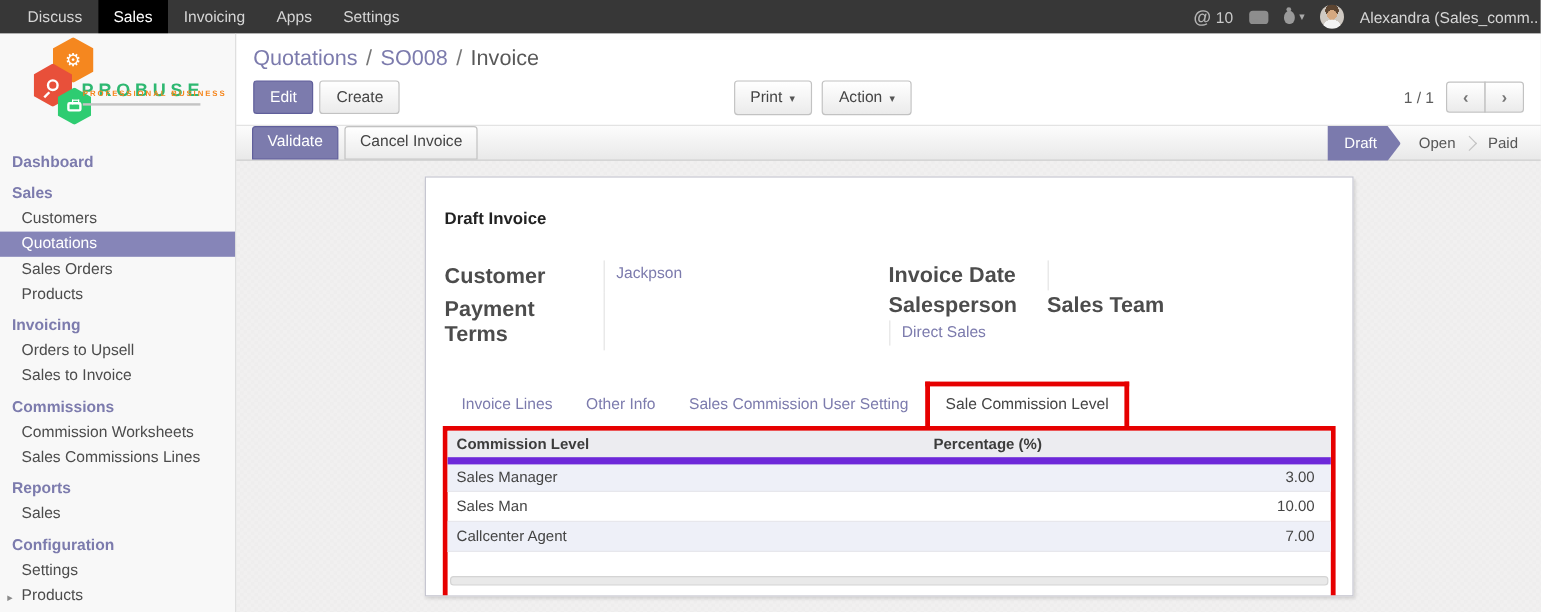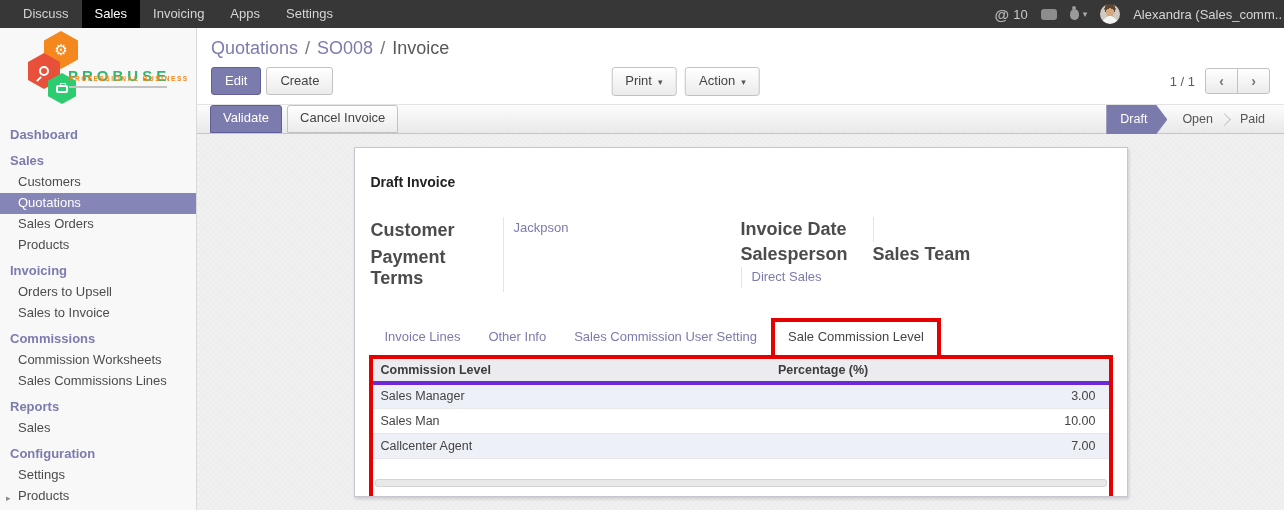--- a/index.html
+++ b/index.html
@@ -119,21 +119,21 @@
   .fgroup-right .flabel, .fgroup-right .fvalue { min-height:21px; padding-top:2px; padding-bottom:2px; }
 
   
   .notebook { margin-top:26px; }
   .tabbar { display:flex; align-items:stretch; height:37px; padding-left:16px; }
   .tab { line-height:37px; padding:0 14px; color:#7c7bad; font-size:13px; cursor:pointer; white-space:nowrap; }
   .tab.active { border:4px solid #e60000; border-bottom:none; background:#fff; color:#444; line-height:29px; padding:0 13px; font-size:13px; }
 
   .red-box { margin:0 14px; border:4px solid #e60000; background:#fff; }
   table.olist { width:100%; border-collapse:collapse; font-size:12.5px; table-layout:fixed; }
-  .olist th { background:#ececf0; border-bottom:4px solid #6d28d9; font-weight:bold; color:#3c3c3c; text-align:left; padding:4px 8px; height:24px; }
+  .olist th { background:#ececf0; border-bottom:6px solid #6d28d9; font-weight:bold; color:#3c3c3c; text-align:left; padding:4px 8px; height:24px; }
   .olist col.c1 { width:54%; }
   .olist td { padding:4px 8px; height:25px; color:#444; border-bottom:1px solid #e7e7ec; }
   .olist tr.odd td { background:#eef0f8; }
   .olist td.num { text-align:right; padding-right:13px; }
   .list-tail { height:20px; }
   .hscroll { height:8px; margin:0 2px; background:#e9e9e9; border:1px solid #d4d4d4; border-radius:3px; }
   .list-pad { height:12px; }
 </style>
 </head>
 <body>

